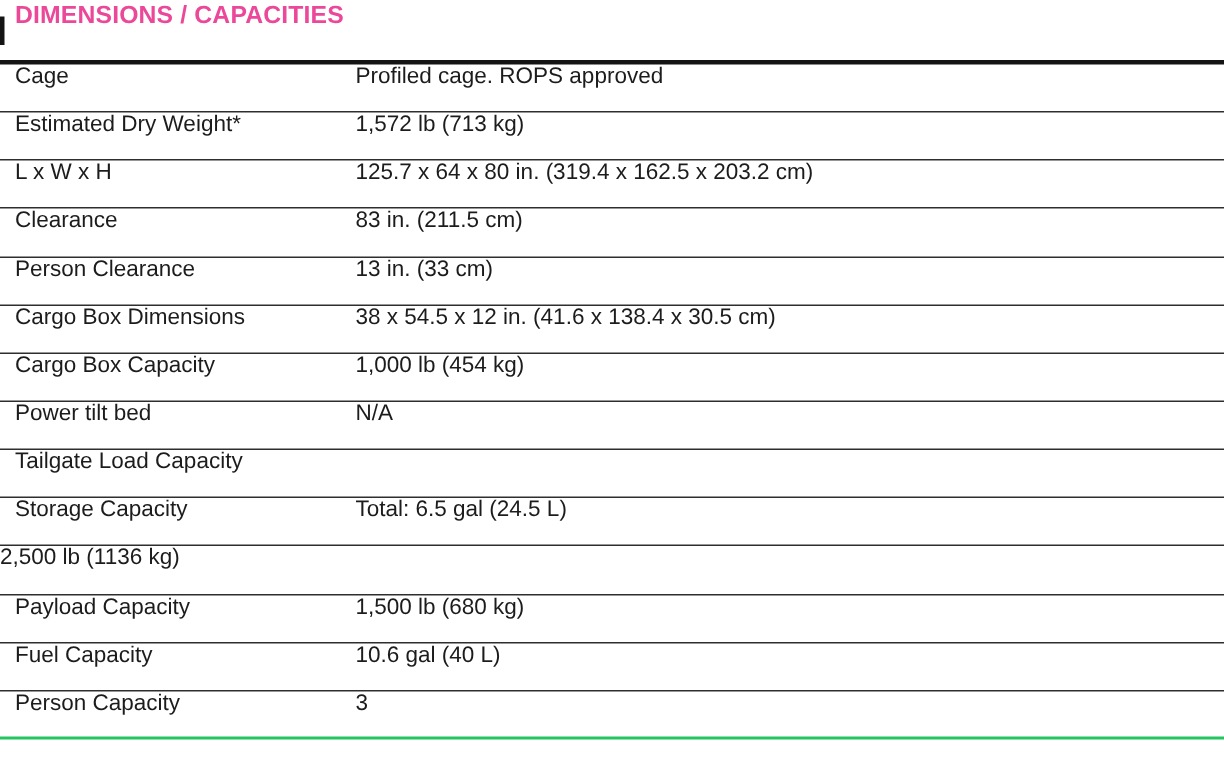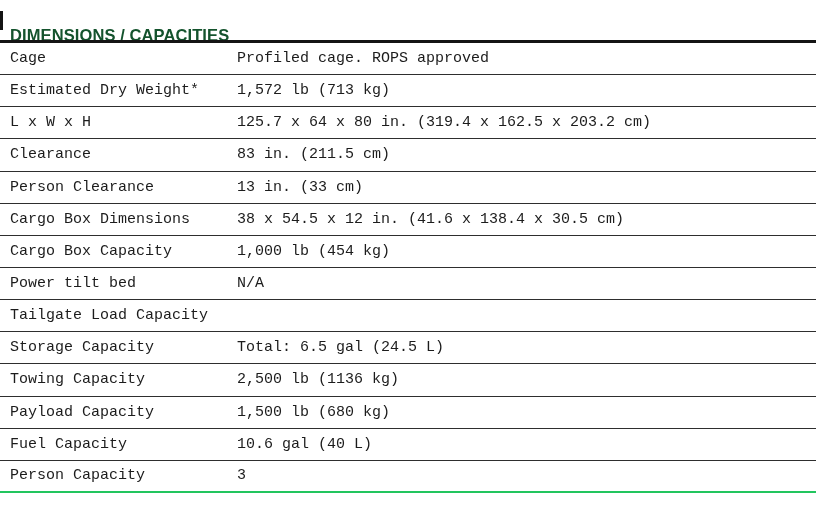--- a/index.html
+++ b/index.html
@@ -15,44 +15,43 @@
   .edge-mark {
     position: absolute;
     left: 0;
     top: 11px;
     width: 3px;
     height: 19px;
     background: #141414;
   }
   .section-title {
     position: absolute;
-    top: 26px;
+    top: 1px;
     left: 10px;
     font-size: 16.5px;
     font-weight: bold;
     letter-spacing: 0.1px;
-    color: #14532d;
+    color: #ec4899;
     white-space: nowrap;
   }
   .spec-table {
     position: absolute;
     top: 40px;
     left: 0;
     right: 0;
     border-top: 3.5px solid #141414;
   }
   .spec-row {
     display: flex;
-    align-items: center;
+    align-items: flex-start;
     height: 32.15px;
     box-sizing: border-box;
     border-bottom: 1.6px solid #2e2e2e;
     font-size: 15px;
     line-height: 1;
-    font-family: Liberation Mono, monospace;
   }
   .spec-row:last-child {
     border-bottom: 2px solid #22c55e;
   }
   .spec-label {
     width: 237px;
     box-sizing: border-box;
     padding-left: 10px;
     flex-shrink: 0;
     white-space: nowrap;
@@ -112,21 +111,20 @@
   <div class="spec-row">
     <span class="spec-label">Tailgate Load Capacity</span>
   </div>
 
   <div class="spec-row">
     <span class="spec-label">Storage Capacity</span>
     <span class="spec-value">Total: 6.5 gal (24.5 L)</span>
   </div>
 
   <div class="spec-row">
-    <span class="spec-label">Towing Capacity</span>
     <span class="spec-value">2,500 lb (1136 kg)</span>
   </div>
 
   <div class="spec-row">
     <span class="spec-label">Payload Capacity</span>
     <span class="spec-value">1,500 lb (680 kg)</span>
   </div>
 
   <div class="spec-row">
     <span class="spec-label">Fuel Capacity</span>

